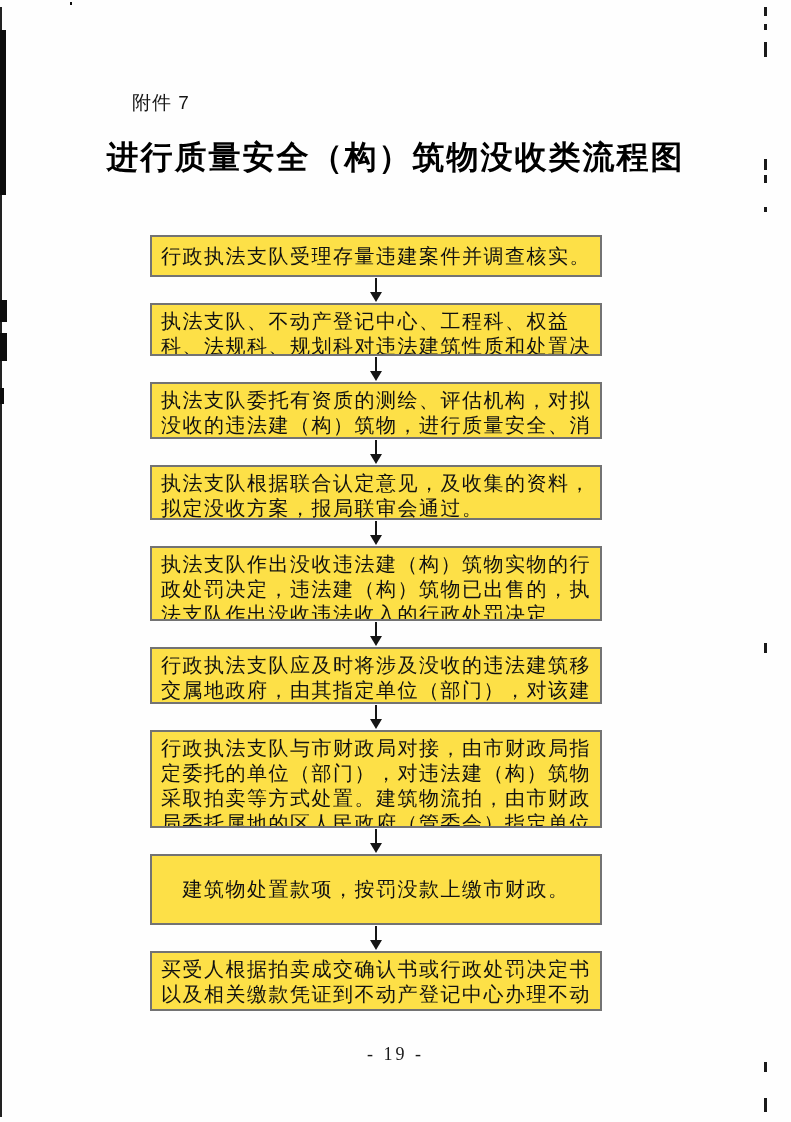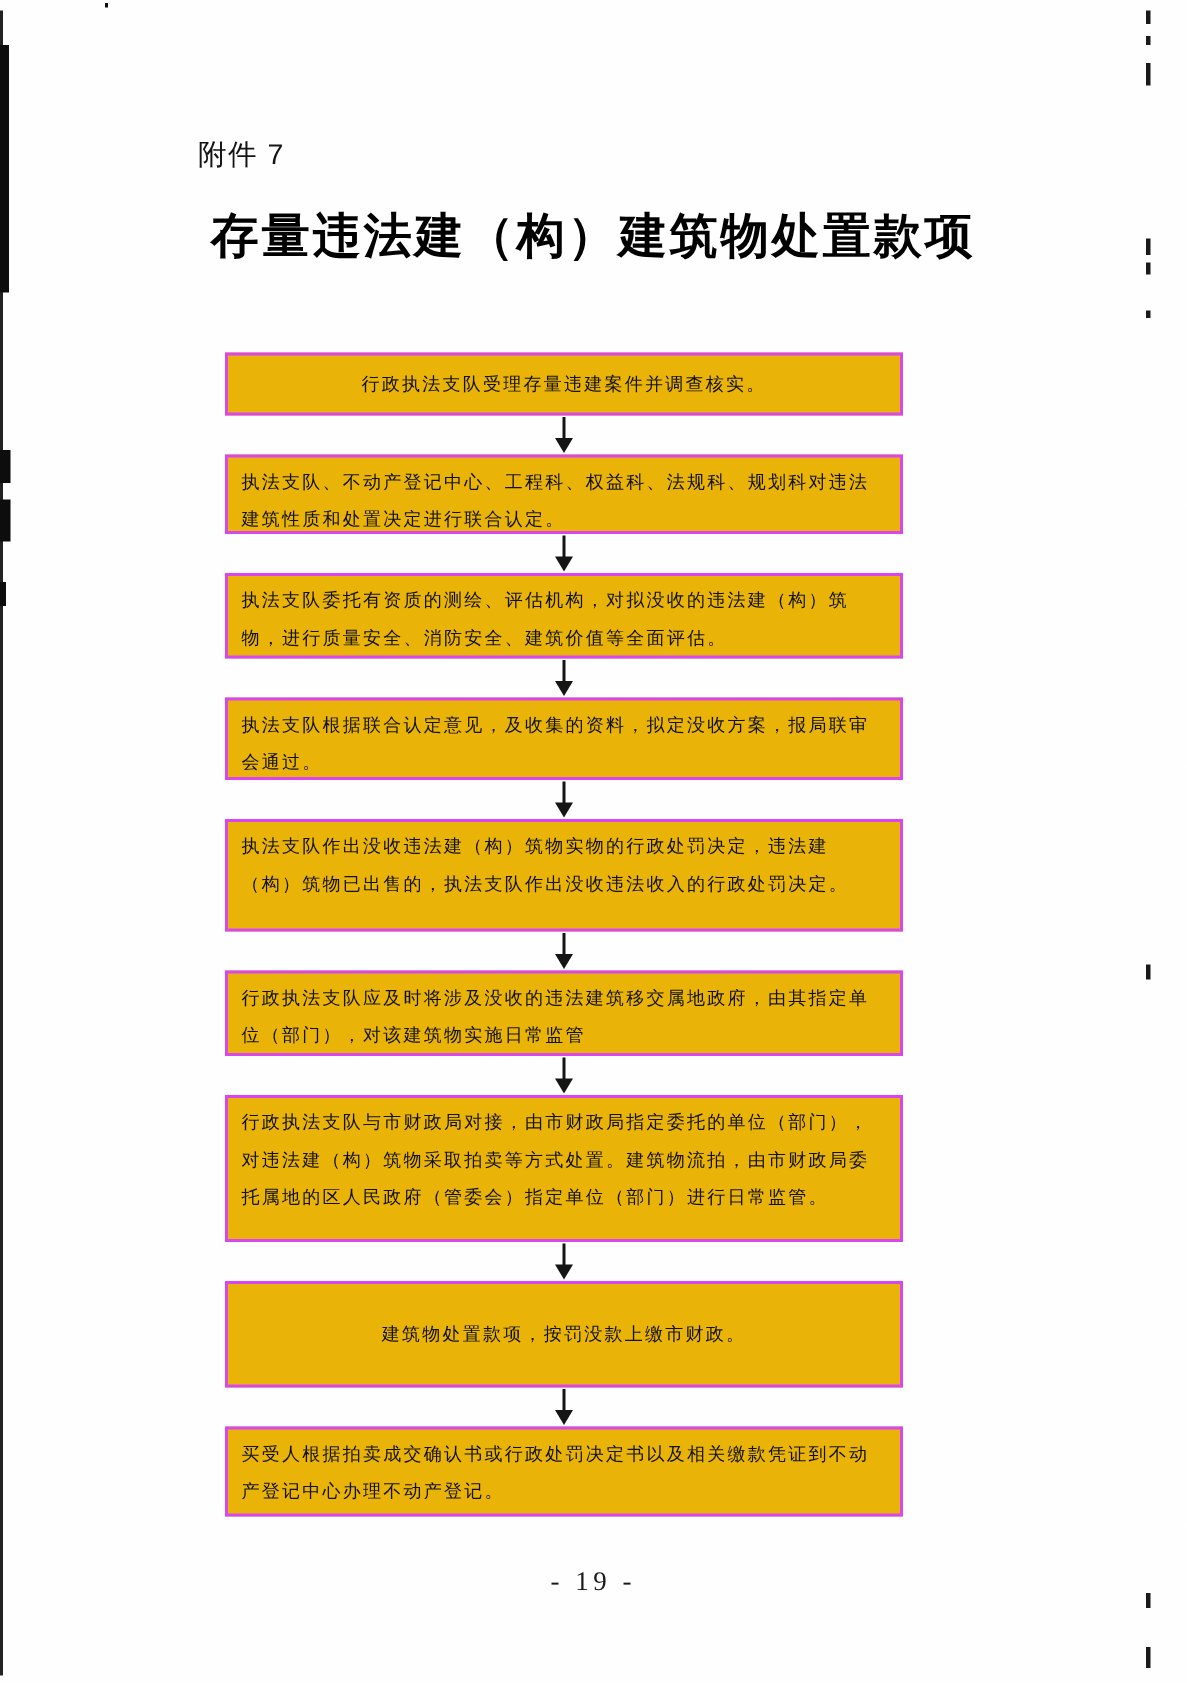--- a/index.html
+++ b/index.html
@@ -40,24 +40,24 @@
   }
   .flow {
     position: absolute;
     left: 150px;
     top: 235px;
     width: 452px;
   }
   .flow-box {
     box-sizing: border-box;
     width: 100%;
-    border: 2px solid #d946ef;
-    background: #eab308;
+    border: 2px solid #737373;
+    background: #fde047;
     padding: 4px 9px;
-    font-size: 12px;
+    font-size: 20px;
     line-height: 25px;
     letter-spacing: 1.5px;
     overflow: hidden;
     text-align: left;
     text-align-last: left;
   }
   .flow-box.align-center {
     display: flex;
     align-items: center;
     justify-content: center;
@@ -137,21 +137,21 @@
   <div class="r-dash rd2"></div>
   <div class="r-dash rd3"></div>
   <div class="r-dash rd4"></div>
   <div class="r-dash rd5"></div>
   <div class="r-dash rd6"></div>
   <div class="r-dash rd7"></div>
   <div class="r-dash rd8"></div>
   <div class="r-dash rd9"></div>
 
   <div class="attachment-label">附件 7</div>
-  <div class="doc-title">存量违法建（构）建筑物处置款项</div>
+  <div class="doc-title">进行质量安全（构）筑物没收类流程图</div>
 
   <div class="flow">
       <div class="flow-box align-center" style="height: 42px;">
         <span>行政执法支队受理存量违建案件并调查核实。</span>
       </div>
       <div class="flow-arrow">
         <div class="arrow-line"></div>
         <div class="arrow-head"></div>
       </div>
       <div class="flow-box align-left" style="height: 53px;"><span>执法支队、不动产登记中心、工程科、权益科、法规科、规划科对违法建筑性质和处置决定进行联合认定。</span></div>

